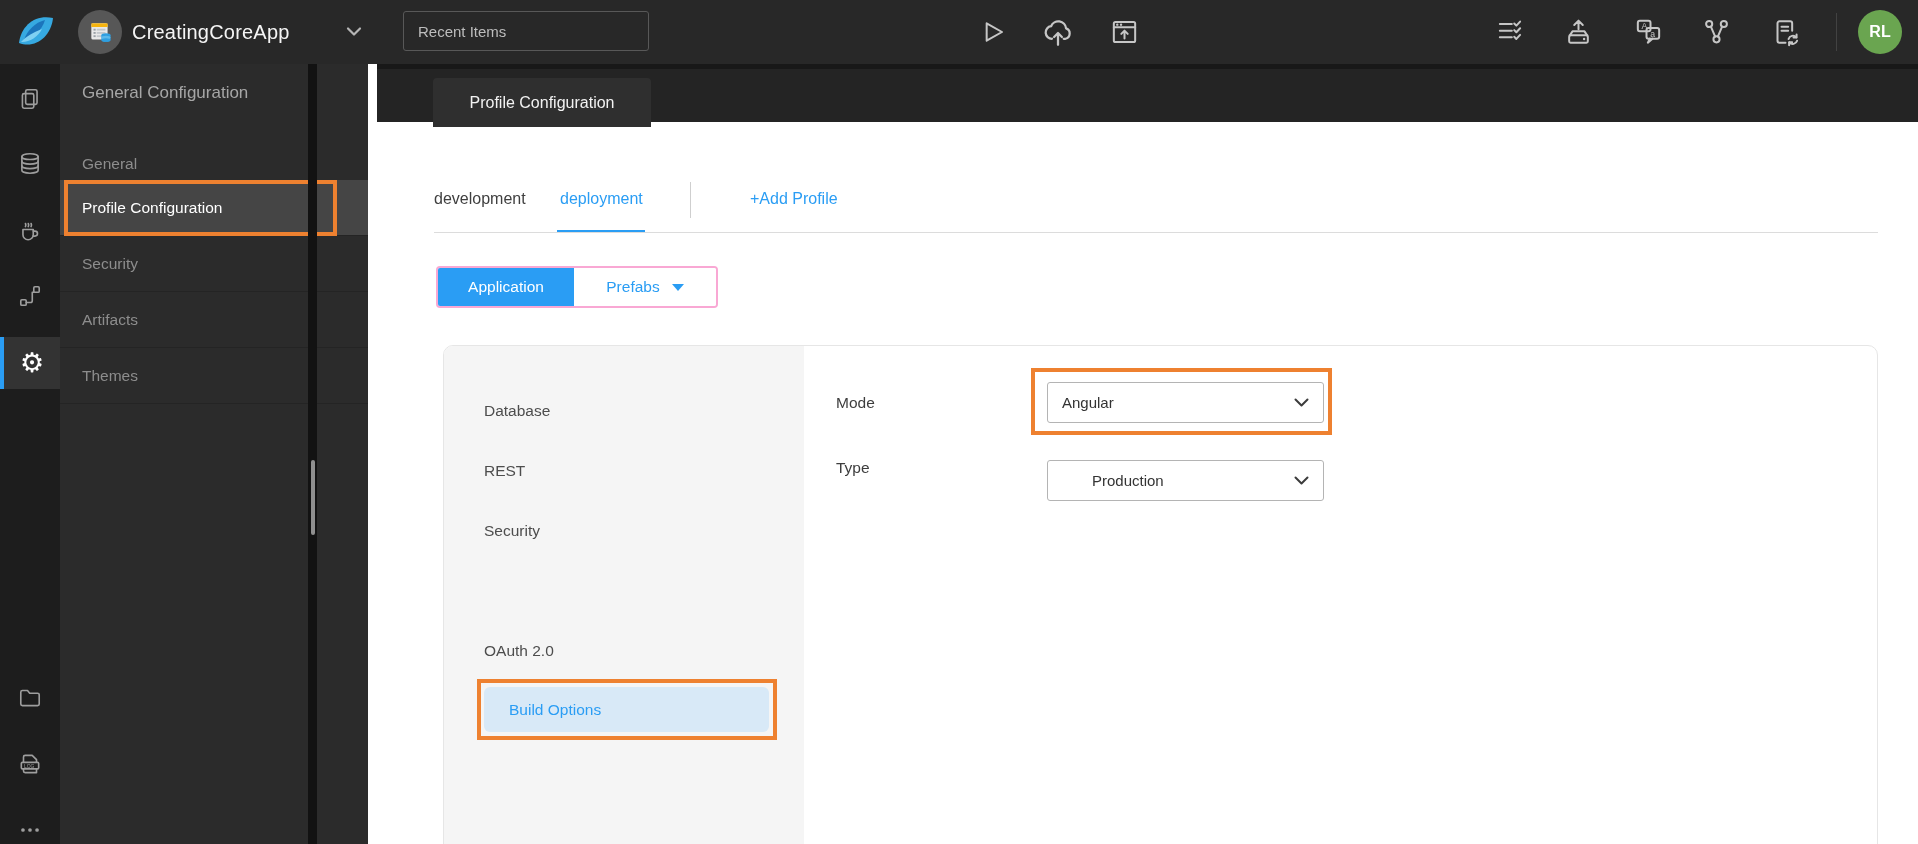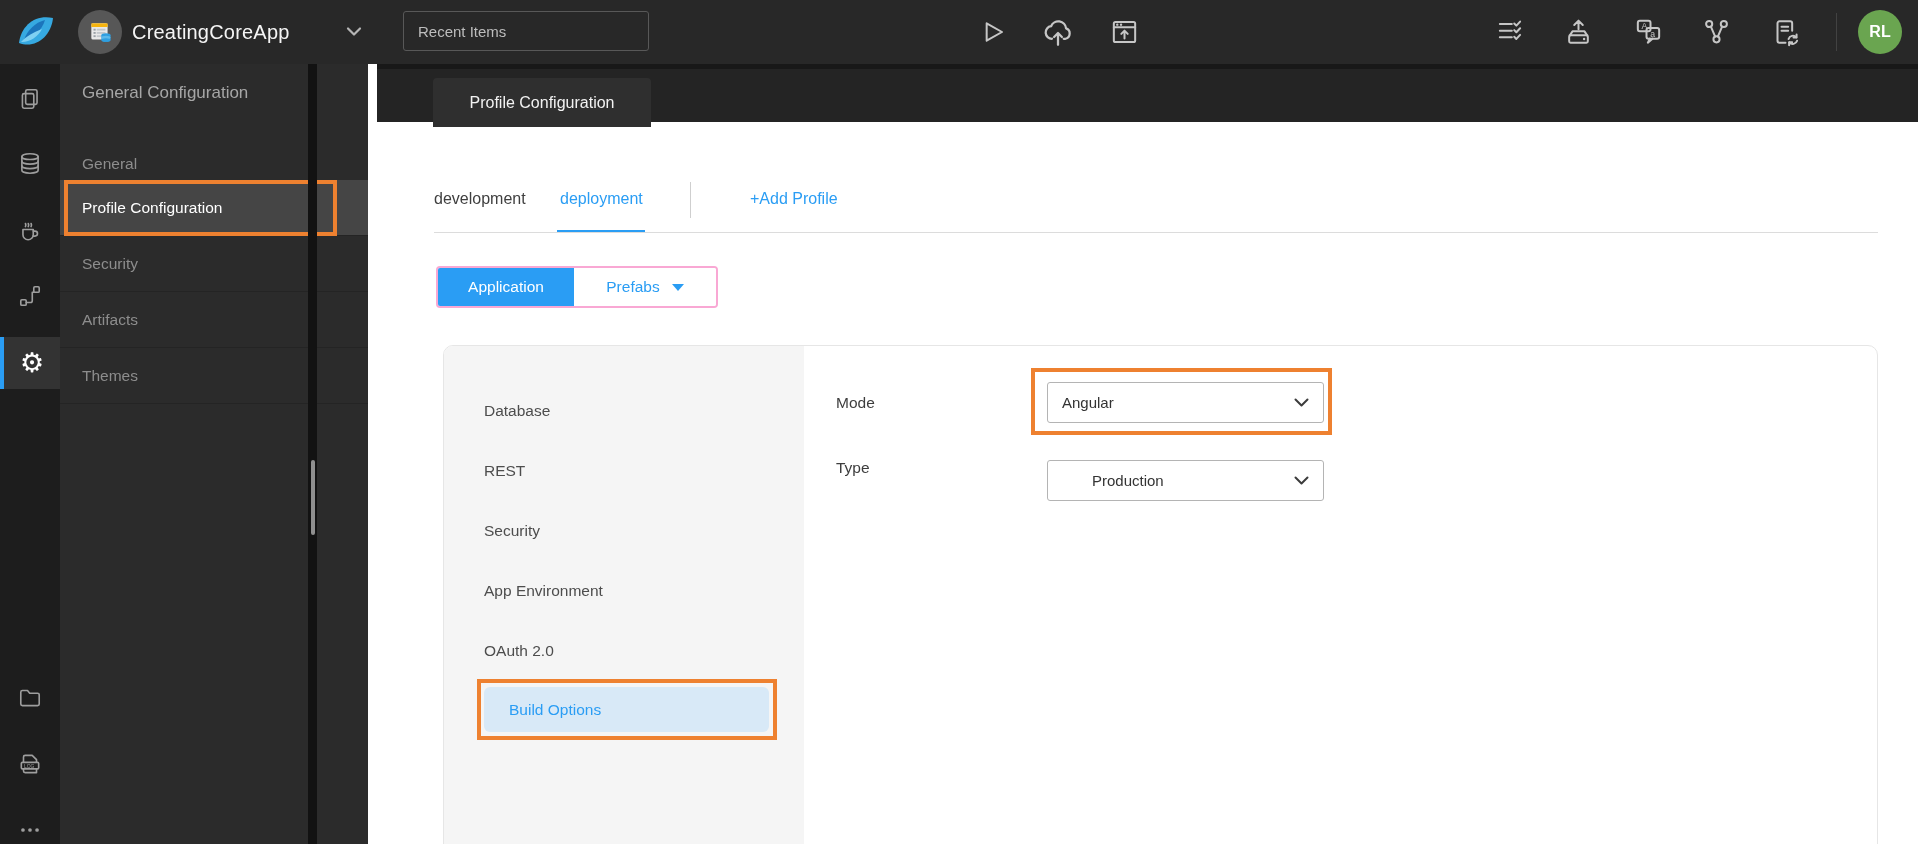--- a/index.html
+++ b/index.html
@@ -295,23 +295,20 @@
     <div id="card-sidebar" class="abs">
       <div class="srow" style="top:35px;">
         <span>Database</span>
       </div>
       <div class="srow" style="top:95px;">
         <span>REST</span>
       </div>
       <div class="srow" style="top:155px;">
         <span>Security</span>
       </div>
-      <div class="srow" style="top:215px;">
-        <span>App Environment</span>
-      </div>
       <div class="srow" style="top:275px;">
         <span>OAuth 2.0</span>
       </div>
       <div id="build-pill" class="abs">
         <span>Build Options</span>
       </div>
       <div id="build-highlight" class="abs"></div>
     </div>
 
     <div class="form-label" style="top:48px;">Mode</div>

